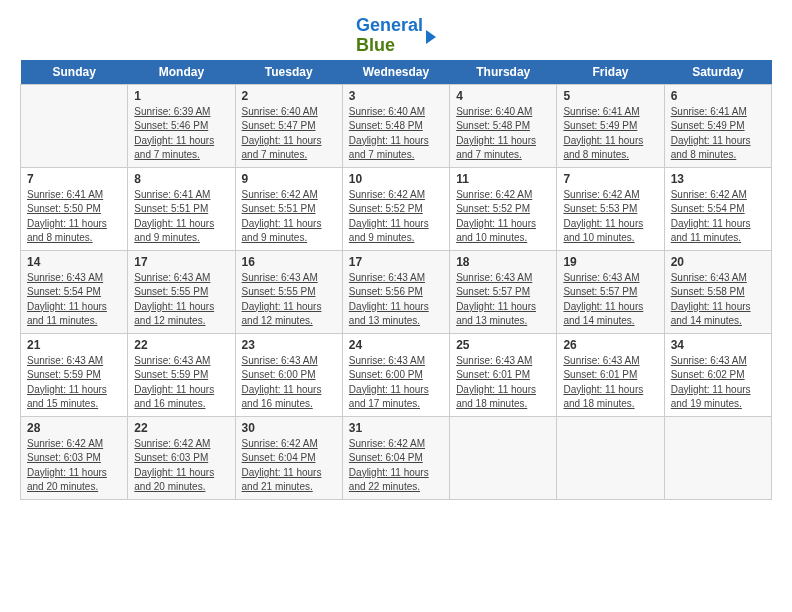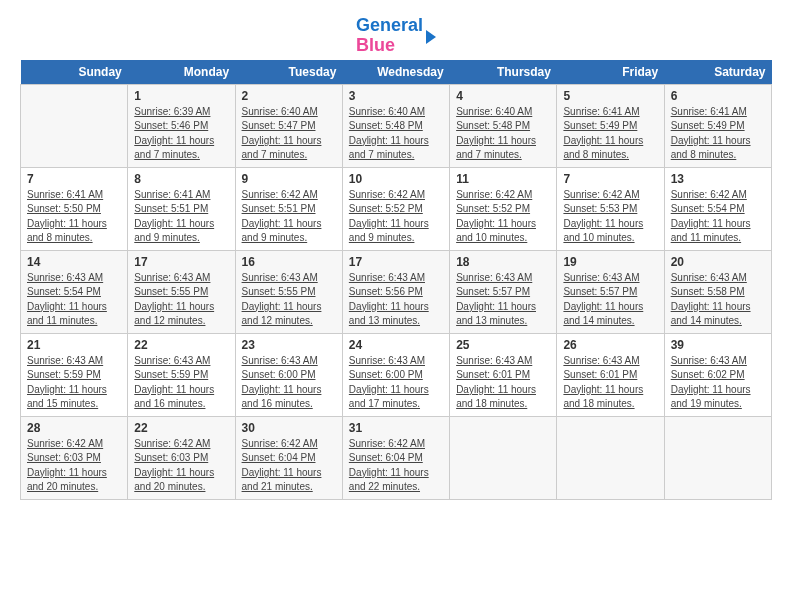--- a/index.html
+++ b/index.html
@@ -54,21 +54,21 @@
       margin-top: 2px;
     }
     table {
       width: 100%;
       border-collapse: collapse;
       font-size: 10.5px;
     }
     thead tr th {
       background-color: #2e6db4;
       color: #fff;
-      text-align: right;
+      text-align: center;
       padding: 5px 6px;
       font-size: 12px;
       font-weight: bold;
     }
     tbody tr td {
       border: 1px solid #ccc;
       padding: 4px 6px;
       vertical-align: top;
       width: 14.28%;
       min-height: 80px;
@@ -94,21 +94,21 @@
     }
   </style>
 </head>
 <body>
 
 <div class="header-logo">
   <div class="logo">
     <div>
       <div class="logo-text">
         <span>General</span><br>
-        <span style="color:#ec4899;">Blue</span>
+        <span style="color:#4d7c0f;">Blue</span>
       </div>
     </div>
     <div class="logo-arrow"></div>
   </div>
 </div>
 
 <table>
   <thead>
     <tr>
     <th>Sunday</th>
@@ -305,21 +305,21 @@
 and 18 minutes.</div>
         </td>
         <td>
           <span class="day-num">26</span>
           <div class="day-info" style="white-space: pre-line;">Sunrise: 6:43 AM
 Sunset: 6:01 PM
 Daylight: 11 hours
 and 18 minutes.</div>
         </td>
         <td>
-          <span class="day-num">39</span>
+          <span class="day-num">34</span>
           <div class="day-info" style="white-space: pre-line;">Sunrise: 6:43 AM
 Sunset: 6:02 PM
 Daylight: 11 hours
 and 19 minutes.</div>
         </td>
       </tr>
       <tr>
         <td>
           <span class="day-num">28</span>
           <div class="day-info" style="white-space: pre-line;">Sunrise: 6:42 AM

